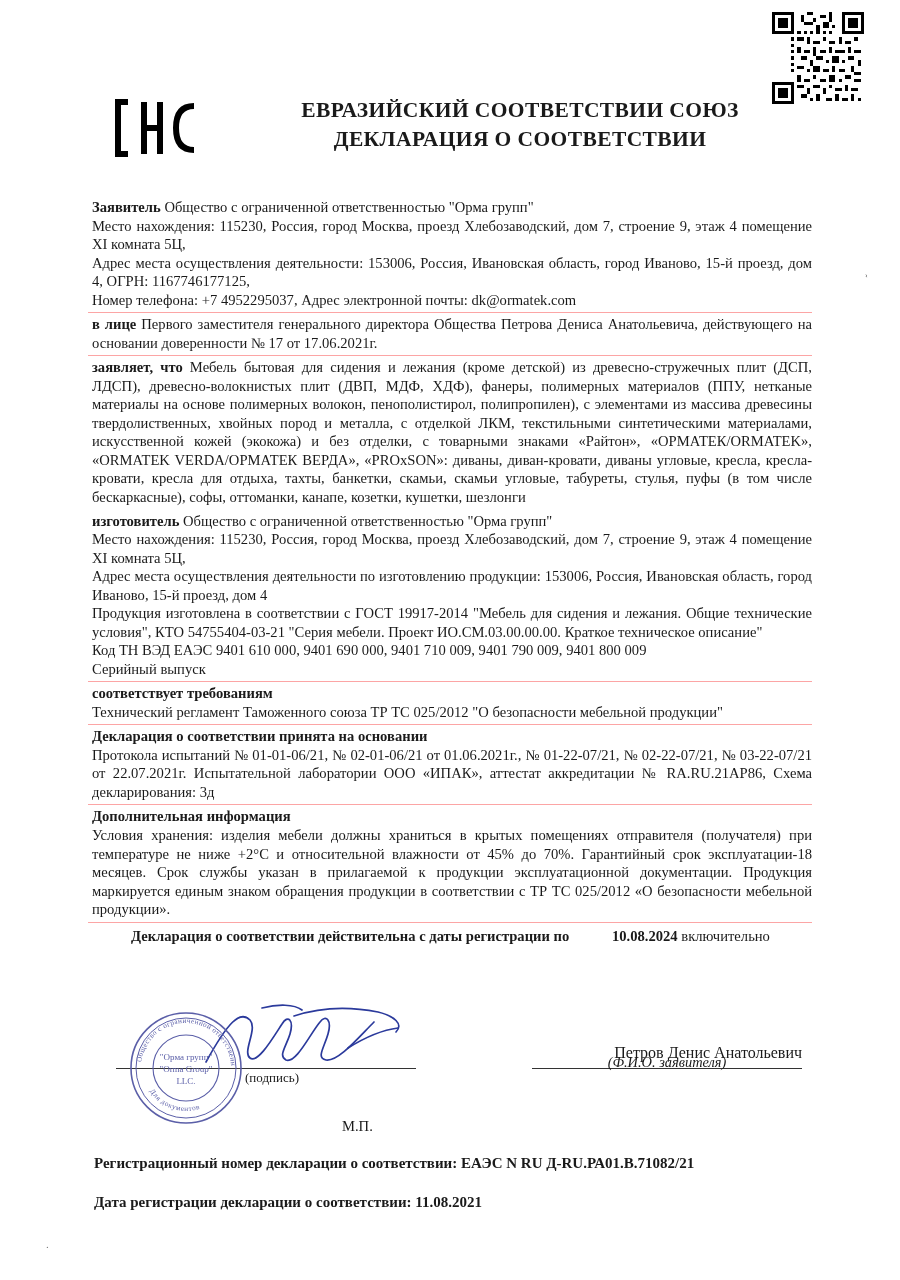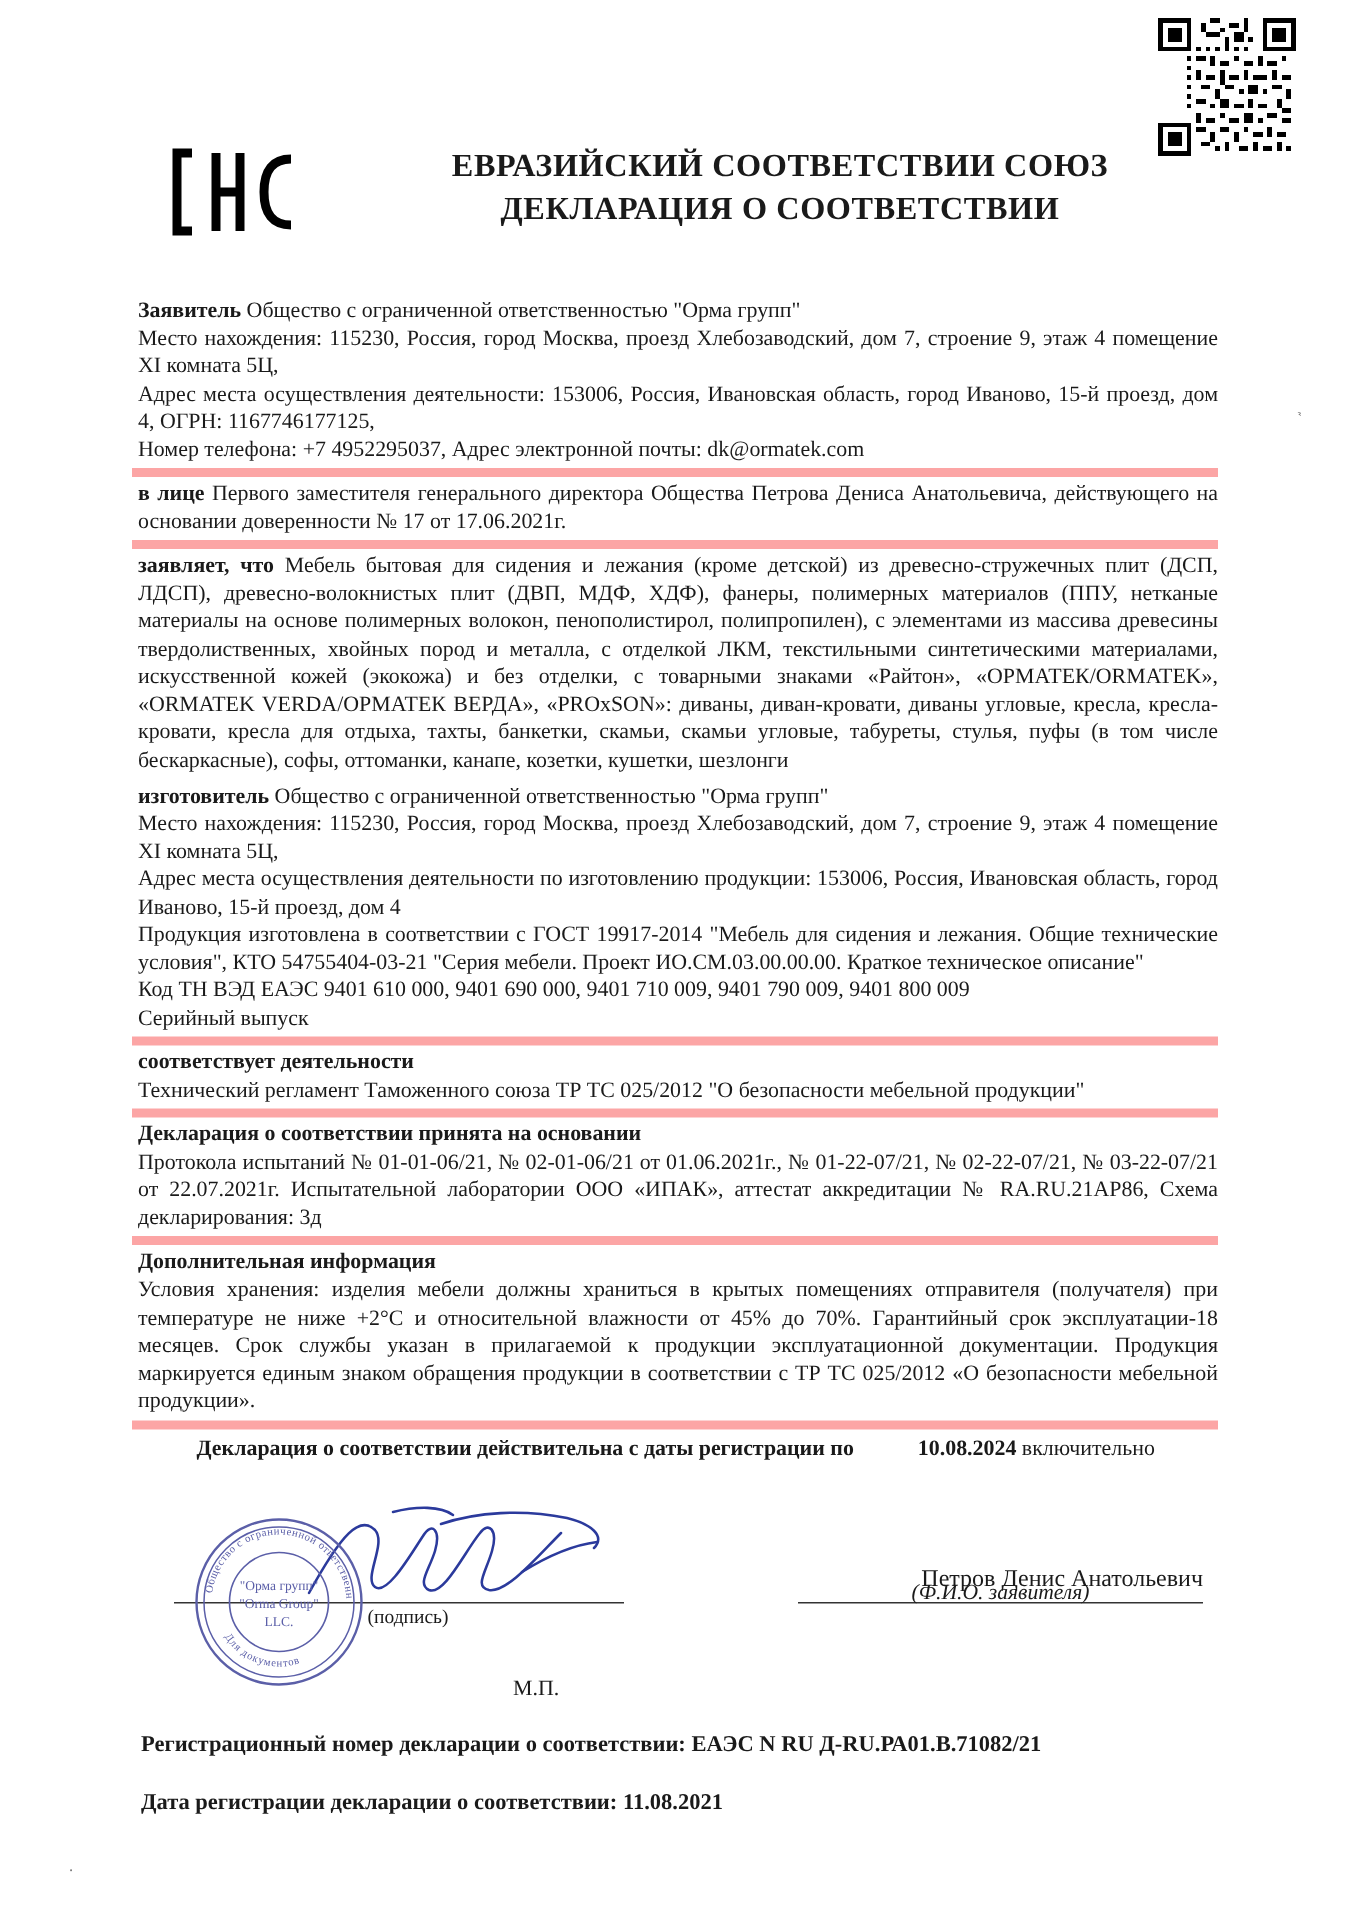--- a/index.html
+++ b/index.html
@@ -69,21 +69,21 @@
     left: 88px;
     top: 196px;
     width: 724px;
     font-size: 14.6px;
     line-height: 1.27;
   }
   .sect {
     padding: 2px 0 3px 0;
   }
   .sect.bordered {
-    border-top: 6px solid #fca5a5;
+    border-top: 1px solid #fca5a5;
   }
   .sect p {
     margin: 0;
     padding: 0 0 0 4px;
     text-align: left;
   }
   .lbl {
     font-weight: bold;
   }
   .just p { text-align: justify; }
@@ -346,21 +346,21 @@
     <div class="sect just">
       <p><span class="lbl">изготовитель</span> <span>Общество с ограниченной ответственностью "Орма групп"</span></p>
       <p>Место нахождения: 115230, Россия, город Москва, проезд Хлебозаводский, дом 7, строение 9, этаж 4 помещение XI комната 5Ц,</p>
       <p>Адрес места осуществления деятельности по изготовлению продукции: 153006, Россия, Ивановская область, город Иваново, 15-й проезд, дом 4</p>
       <p>Продукция изготовлена в соответствии с ГОСТ 19917-2014 "Мебель для сидения и лежания. Общие технические условия", КТО 54755404-03-21 "Серия мебели. Проект ИО.СМ.03.00.00.00. Краткое техническое описание"</p>
       <p>Код ТН ВЭД ЕАЭС  9401 610 000, 9401 690 000, 9401 710 009, 9401 790 009, 9401 800 009</p>
       <p>Серийный выпуск</p>
     </div>
 
     <div class="sect bordered">
-      <p><span class="lbl">соответствует деятельности</span></p>
+      <p><span class="lbl">соответствует требованиям</span></p>
       <p>Технический регламент Таможенного союза ТР ТС 025/2012 "О безопасности мебельной продукции"</p>
     </div>
 
     <div class="sect bordered just">
       <p><span class="lbl">Декларация о соответствии принята на основании</span></p>
       <p>Протокола испытаний № 01-01-06/21, № 02-01-06/21 от 01.06.2021г., № 01-22-07/21, № 02-22-07/21, № 03-22-07/21 от 22.07.2021г. Испытательной лаборатории ООО «ИПАК», аттестат аккредитации № RA.RU.21АР86, Схема декларирования: 3д</p>
     </div>
 
     <div class="sect bordered just">
       <p><span class="lbl">Дополнительная информация</span></p>

